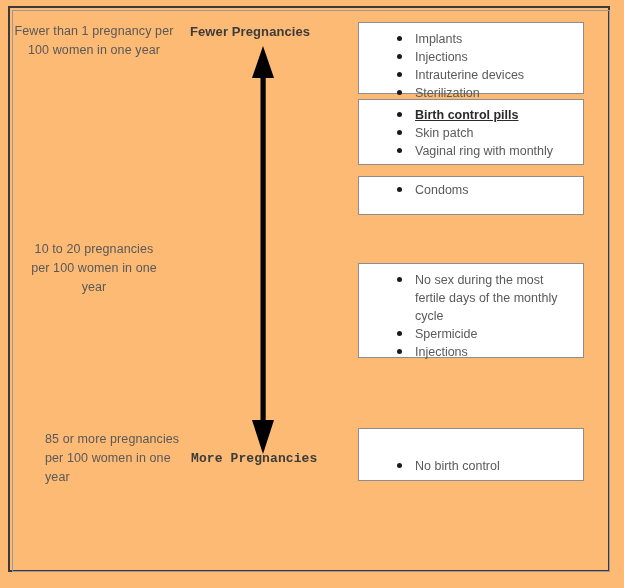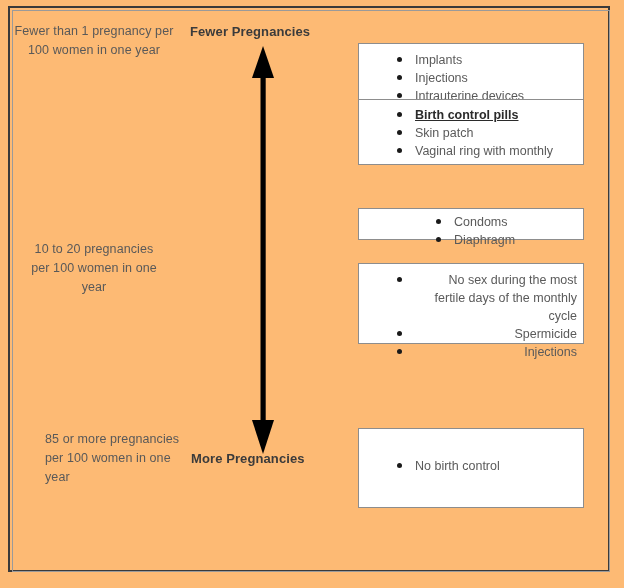--- a/index.html
+++ b/index.html
@@ -57,21 +57,21 @@
   
   .axis-heading {
     position: absolute;
     color: #3b3b3b;
     font-size: 13px;
     font-weight: bold;
     letter-spacing: .1px;
     white-space: nowrap;
   }
   .heading-top    { left: 190px; top: 24px; }
-  .heading-bottom { left: 191px; top: 451px; }
+  .heading-bottom { left: 191px; top: 451px; font-family: Liberation Mono, monospace; }
 
   
   .arrow {
     position: absolute;
     left: 248px;
     top: 46px;
     width: 32px;
     height: 408px;
   }
 
@@ -105,25 +105,25 @@
     height: 5px;
     border-radius: 50%;
     background: #1a1a1a;
   }
   .method-item.emph {
     font-weight: bold;
     color: #2b2b2b;
     text-decoration: underline;
   }
 
-  .box-1 { top: 22px;  height: 72px;  padding-top: 7px; margin-top: 21px; }
+  .box-1 { top: 22px;  height: 72px;  padding-top: 7px; }
   .box-2 { top: 99px;  height: 66px;  padding-top: 6px; }
-  .box-3 { top: 208px; height: 32px;  padding-top: 4px; padding-left: 39px; }
-  .box-4 { top: 263px; height: 81px;  padding-top: 7px; text-align: right; }
-  .box-5 { top: 428px; height: 80px;  padding-top: 28px; }
+  .box-3 { top: 176px; height: 39px;  padding-top: 4px; }
+  .box-4 { top: 263px; height: 95px;  padding-top: 7px; }
+  .box-5 { top: 428px; height: 53px;  padding-top: 28px; }
 </style>
 </head>
 <body>
 
 <div id="canvas">
 
   <div class="frame-outer"></div>
   <div class="frame-inner"></div>
 
   <div class="rate-label rate-1">Fewer than 1 pregnancy per 100 women in one year</div>
@@ -178,24 +178,20 @@
       </li>
     </ul>
   </div>
 
   <div class="method-box box-3">
     <ul class="method-list">
       <li class="method-item">
         <span class="bullet"></span>
         <span>Condoms</span>
       </li>
-      <li class="method-item">
-        <span class="bullet"></span>
-        <span>Diaphragm</span>
-      </li>
     </ul>
   </div>
 
   <div class="method-box box-4">
     <ul class="method-list">
       <li class="method-item">
         <span class="bullet"></span>
         <span>No sex during the most fertile days of the monthly cycle</span>
       </li>
       <li class="method-item">

